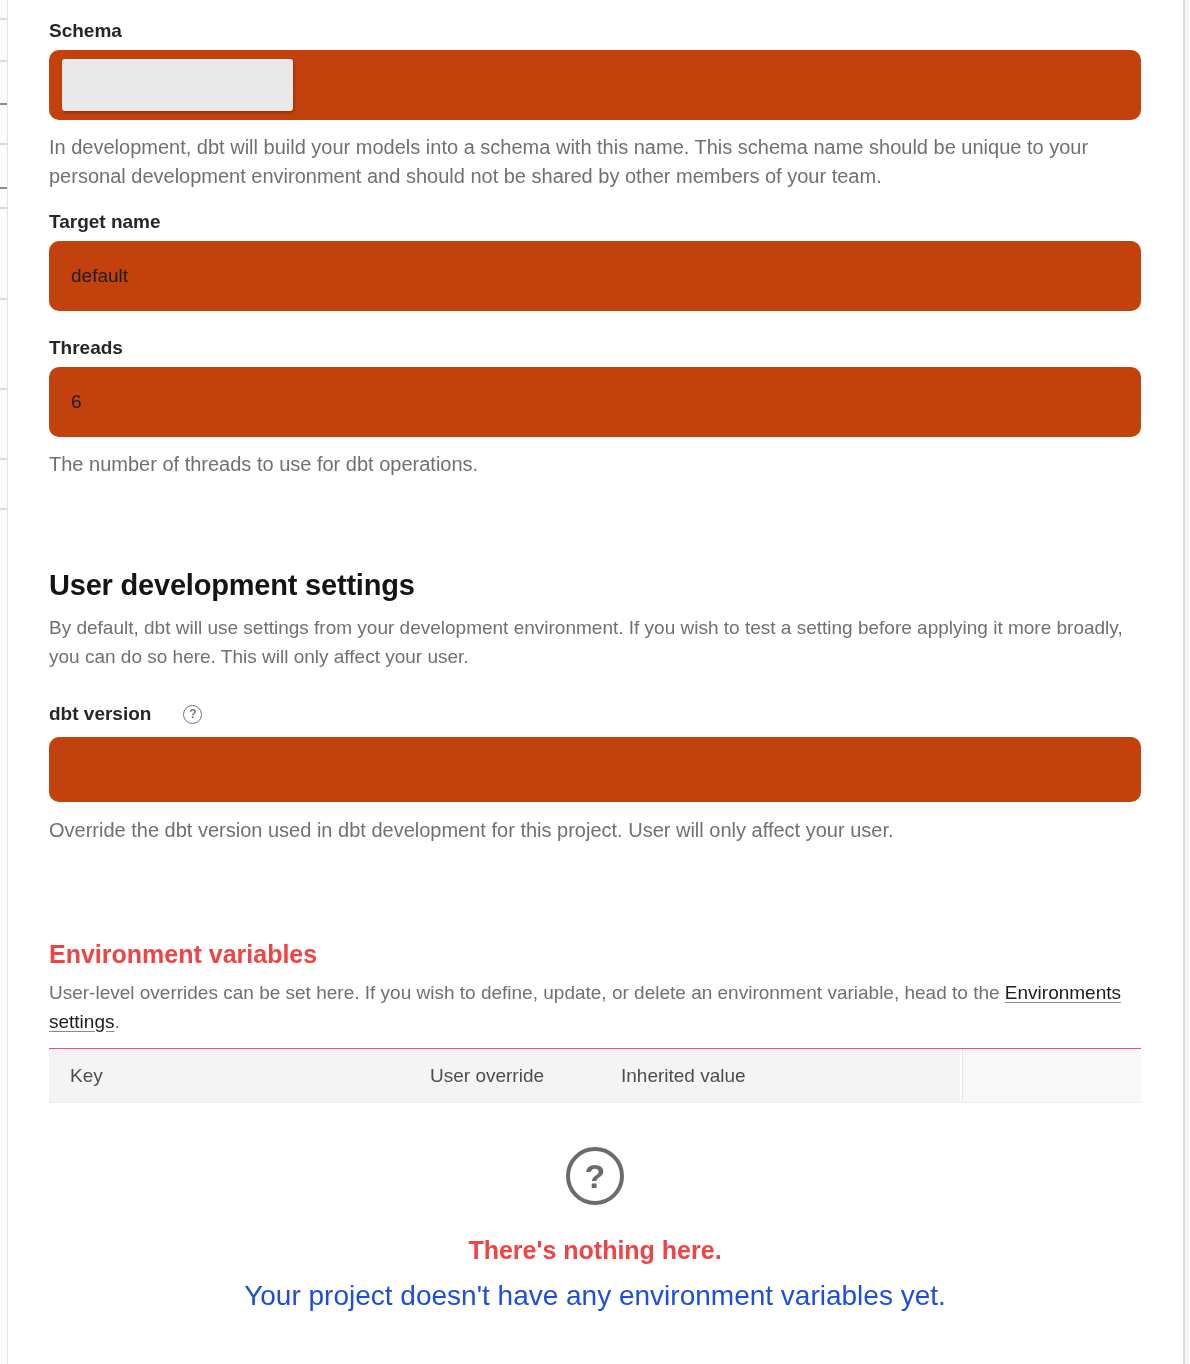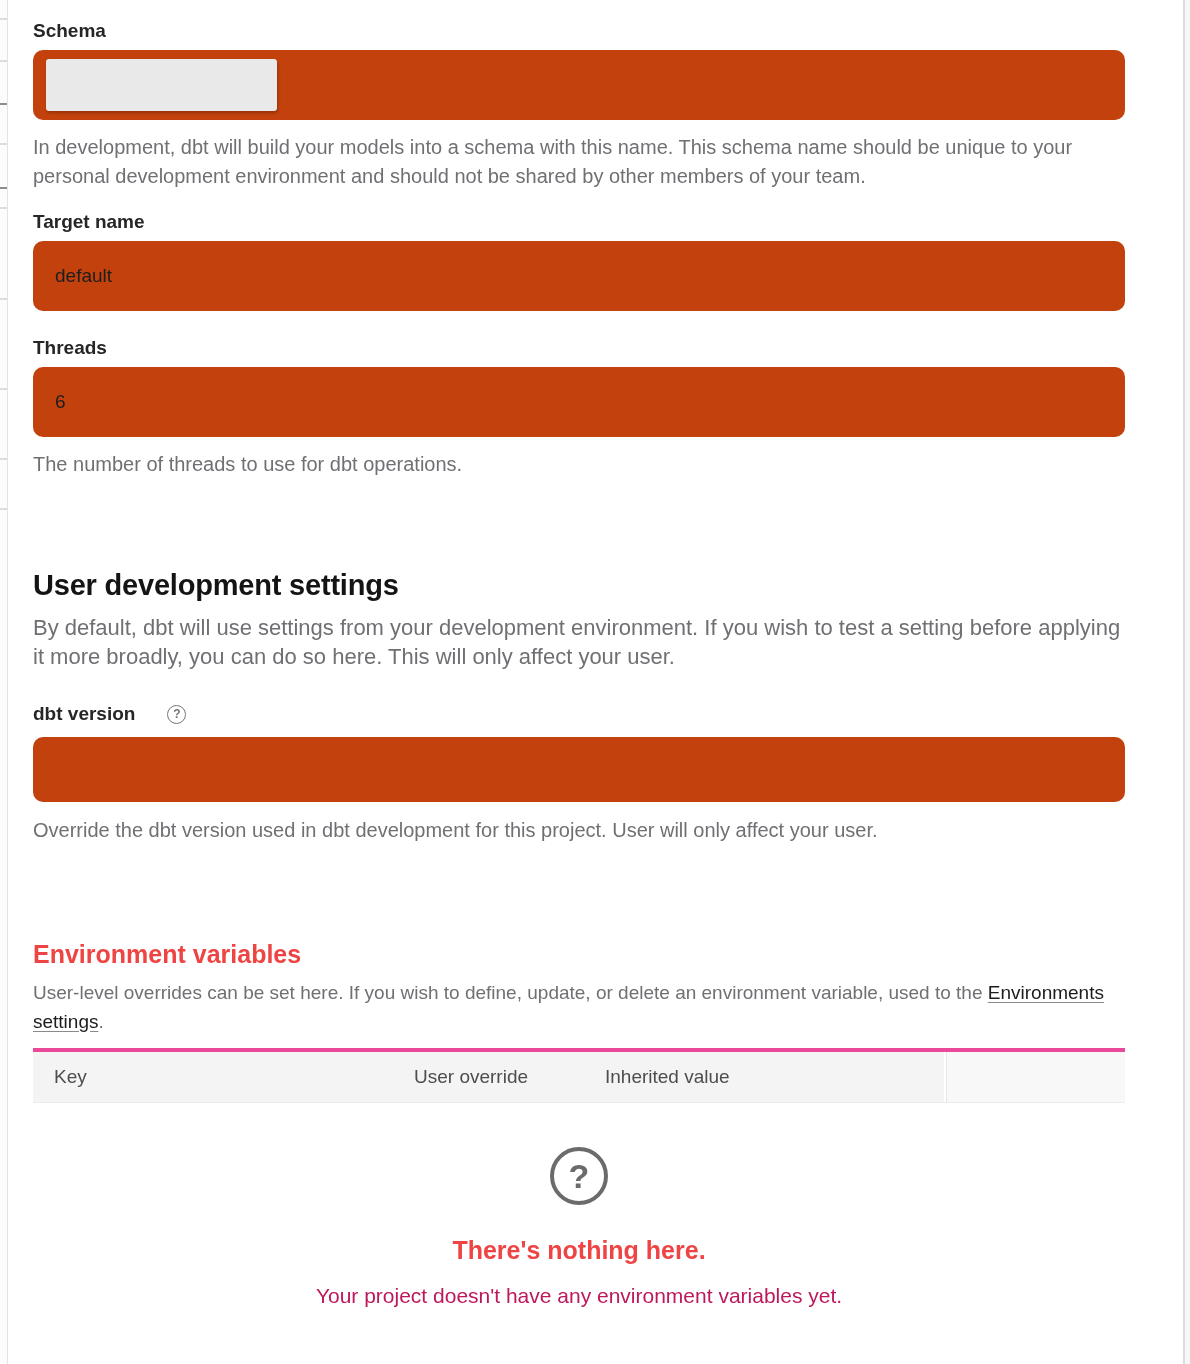--- a/index.html
+++ b/index.html
@@ -26,21 +26,21 @@
 
   
   .right-edge {
     position: absolute; right: 0; top: 0; bottom: 0;
     width: 7px; background: #f7f7f7;
     border-left: 2px solid #dddddd;
     z-index: 5;
   }
 
   .content {
-    position: absolute; left: 33px; top: 0;
+    position: absolute; left: 49px; top: 0;
     width: 1092px;
   }
 
   .field-label {
     margin-top: 20px;
     font-size: 19px; line-height: 22px;
     font-weight: 700; color: #262626;
     display: flex; align-items: center;
   }
   .field-label.mt26 { margin-top: 26px; }
@@ -76,21 +76,21 @@
   .help-text.mt14 { margin-top: 14px; }
 
   .section-title {
     margin-top: 88px;
     font-size: 29px; line-height: 36px;
     font-weight: 700; color: #141414;
     letter-spacing: -0.2px;
   }
   .section-desc {
     margin-top: 10px;
-    font-size: 22px; line-height: 29px;
+    font-size: 19px; line-height: 29px;
     color: #707074;
   }
 
   .help-icon {
     display: inline-flex; align-items: center; justify-content: center;
     width: 19px; height: 19px;
     margin-left: 9px;
     border: 1.6px solid #767676; border-radius: 50%;
     font-size: 12px; font-weight: 700; color: #767676;
     line-height: 1;
@@ -111,21 +111,21 @@
     text-decoration: underline;
     text-underline-offset: 3px;
     text-decoration-color: #8a8a8a;
     cursor: pointer;
   }
 
   .env-table-header {
     margin-top: 12px;
     display: flex;
     height: 55px;
-    border-top: 4px solid #ec4899;
+    border-top: 1px solid #ec4899;
     border-bottom: 1px solid #ececec;
   }
   .env-th {
     background: #f4f4f5;
     display: flex; align-items: center;
     padding-left: 21px;
     font-size: 19px; font-weight: 500; color: #4d4d4d;
   }
   .env-th.c1 { width: 360px; }
   .env-th.c2 { width: 360px; }
@@ -146,22 +146,22 @@
     font-size: 34px; font-weight: 600; color: #6b6b6b;
     line-height: 1;
   }
   .empty-title {
     margin-top: 30px;
     font-size: 25px; line-height: 31px;
     font-weight: 700; color: #ef4444;
   }
   .empty-subtitle {
     margin-top: 16px;
-    font-size: 21px; line-height: 27px;
-    color: #be185d;
+    font-size: 28px; line-height: 27px;
+    color: #1d4ed8;
   }
 </style>
 </head>
 <body>
 
 <div class="left-edge">
   <span class="tick" style="top:18px"></span>
   <span class="tick" style="top:60px"></span>
   <span class="tick dark" style="top:103px"></span>
   <span class="tick" style="top:143px"></span>
@@ -201,21 +201,21 @@
 
   <div class="field-label mt32">
     <span>dbt version</span>
     <span class="help-icon">?</span>
   </div>
   <input class="text-input input-short" type="text" value="" style="">
   <div class="help-text mt14">Override the dbt version used in dbt development for this project. User will only affect your user.</div>
 
   <h2 class="env-title">Environment variables</h2>
   <div class="env-desc">
-    <span>User-level overrides can be set here. If you wish to define, update, or delete an environment variable, used to the </span><a>Environments settings</a><span>.</span>
+    <span>User-level overrides can be set here. If you wish to define, update, or delete an environment variable, head to the </span><a>Environments settings</a><span>.</span>
   </div>
 
   <div class="env-table-header">
     <div class="env-th c1">Key</div>
     <div class="env-th c3">User override</div>
     <div class="env-th c2">Inherited value</div>
     <div class="env-th c4"></div>
   </div>
 
   <div class="empty-state">

